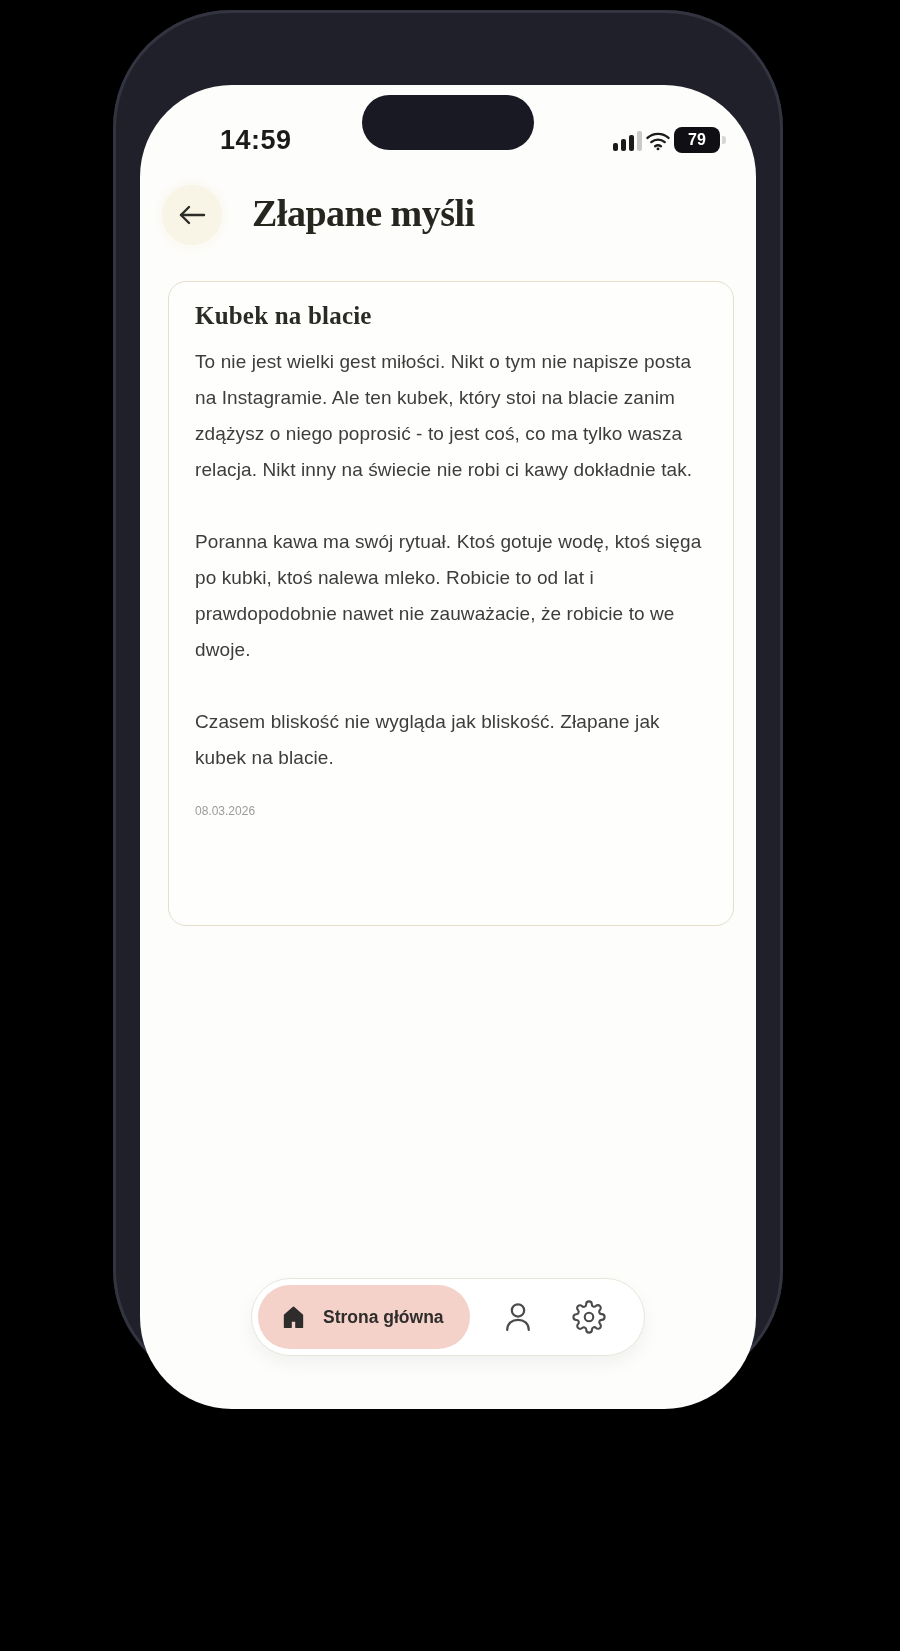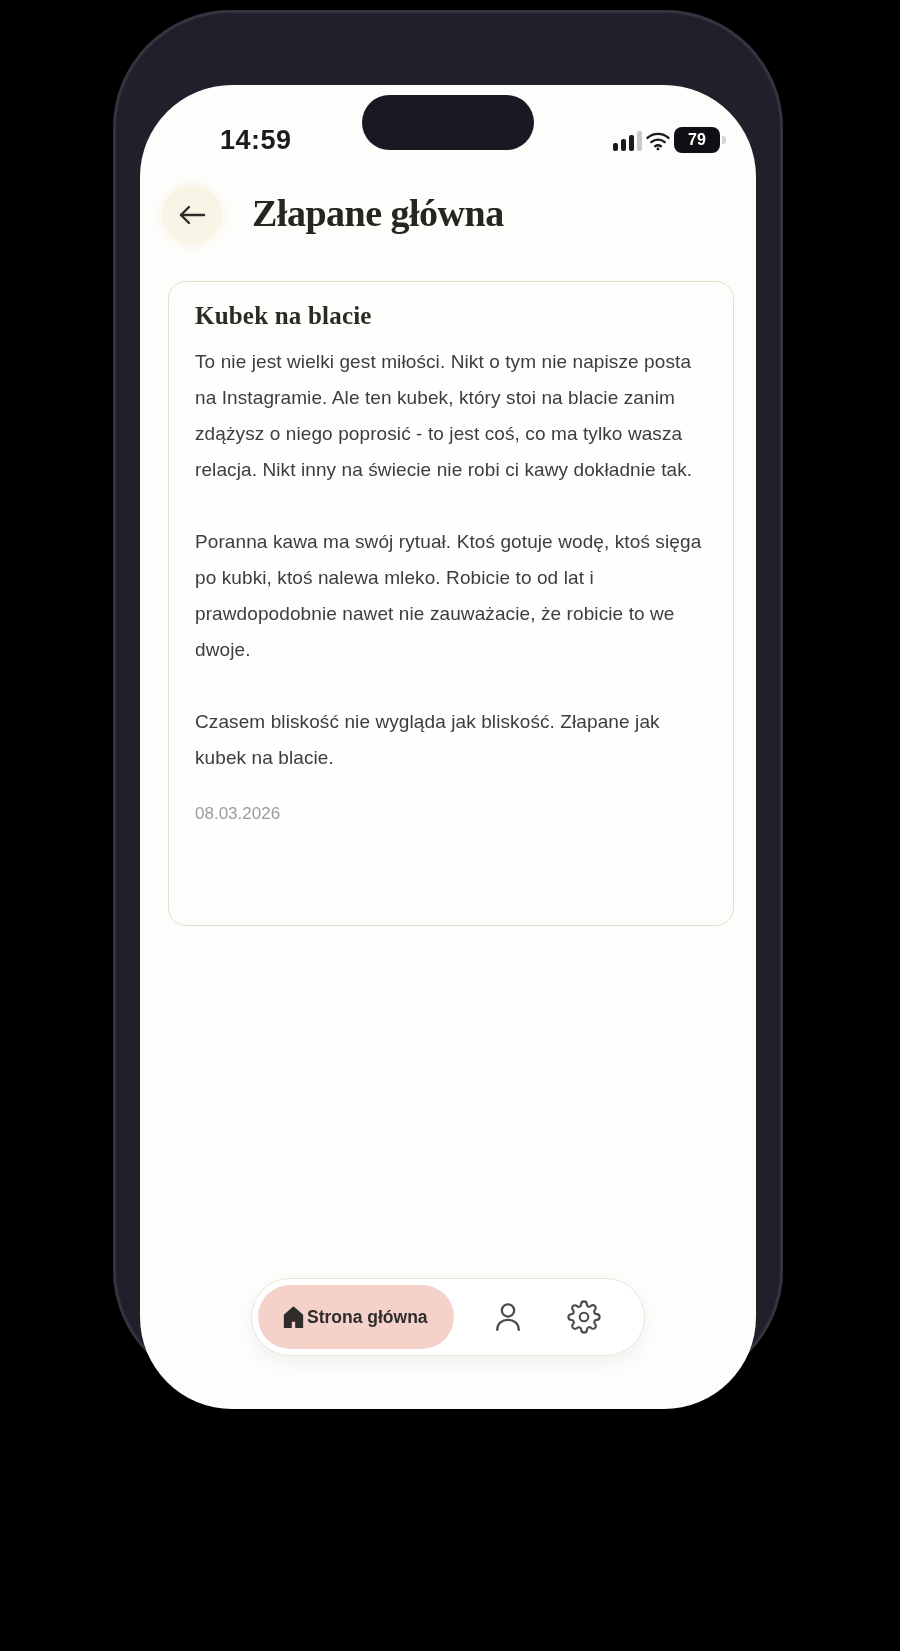--- a/index.html
+++ b/index.html
@@ -106,38 +106,38 @@
     letter-spacing:.2px;
     margin-bottom:14px;
   }
   .card p{
     font-size:19px; line-height:36px; color:var(--body_ink);
     letter-spacing:.1px;
     margin-bottom:36px;
   }
   .card p:last-of-type{margin-bottom:28px;}
   .card .date{
-    font-size:17px; color:var(--muted);
+    font-size:12px; color:var(--muted);
   }
   
   .bottomnav{
     position:absolute; left:50%; transform:translateX(-50%); top:1193px;
     width:394px; height:78px;
     background:#ffffff;
     border:1.5px solid var(--nav_border);
     border-radius:40px;
     display:flex; align-items:center;
     padding:6px;
     box-shadow:0 8px 18px rgba(0,0,0,.05);
   }
   .nav-active{
     height:64px; border-radius:32px;
     background:var(--accent_pink);
     border:none; cursor:pointer;
-    display:flex; align-items:center; gap:0;
+    display:flex; align-items:center; gap:16px;
     padding:0 26px 0 22px;
     flex:0 0 auto;
   }
   .nav-active .label{
     font-size:17.5px; font-weight:600; color:#2e2d2b;
     font-family:"Liberation Sans", sans-serif;
     white-space:nowrap;
   }
   .nav-rest{
     flex:1; display:flex; align-items:center; justify-content:space-evenly;
@@ -179,21 +179,21 @@
 
     <div class="header">
       <button class="back-btn">
         <span>
           <svg width="32" height="26" viewBox="0 0 32 26" fill="none" stroke="#2b2b28" stroke-width="2.4" stroke-linecap="round" stroke-linejoin="round">
             <line x1="28" y1="13" x2="5" y2="13"></line>
             <polyline points="13,5 5,13 13,21"></polyline>
           </svg>
         </span>
       </button>
-      <h1 class="page-title">Złapane główna</h1>
+      <h1 class="page-title">Złapane myśli</h1>
     </div>
 
     <section class="card">
       <h2>Kubek na blacie</h2>
       <p>To nie jest wielki gest miłości. Nikt o tym nie napisze posta na Instagramie. Ale ten kubek, który stoi na blacie zanim zdążysz o niego poprosić - to jest coś, co ma tylko wasza relacja. Nikt inny na świecie nie robi ci kawy dokładnie tak.</p>
       <p>Poranna kawa ma swój rytuał. Ktoś gotuje wodę, ktoś sięga po kubki, ktoś nalewa mleko. Robicie to od lat i prawdopodobnie nawet nie zauważacie, że robicie to we dwoje.</p>
       <p>Czasem bliskość nie wygląda jak bliskość. Złapane jak kubek na blacie.</p>
       <div class="date">08.03.2026</div>
     </section>
 

